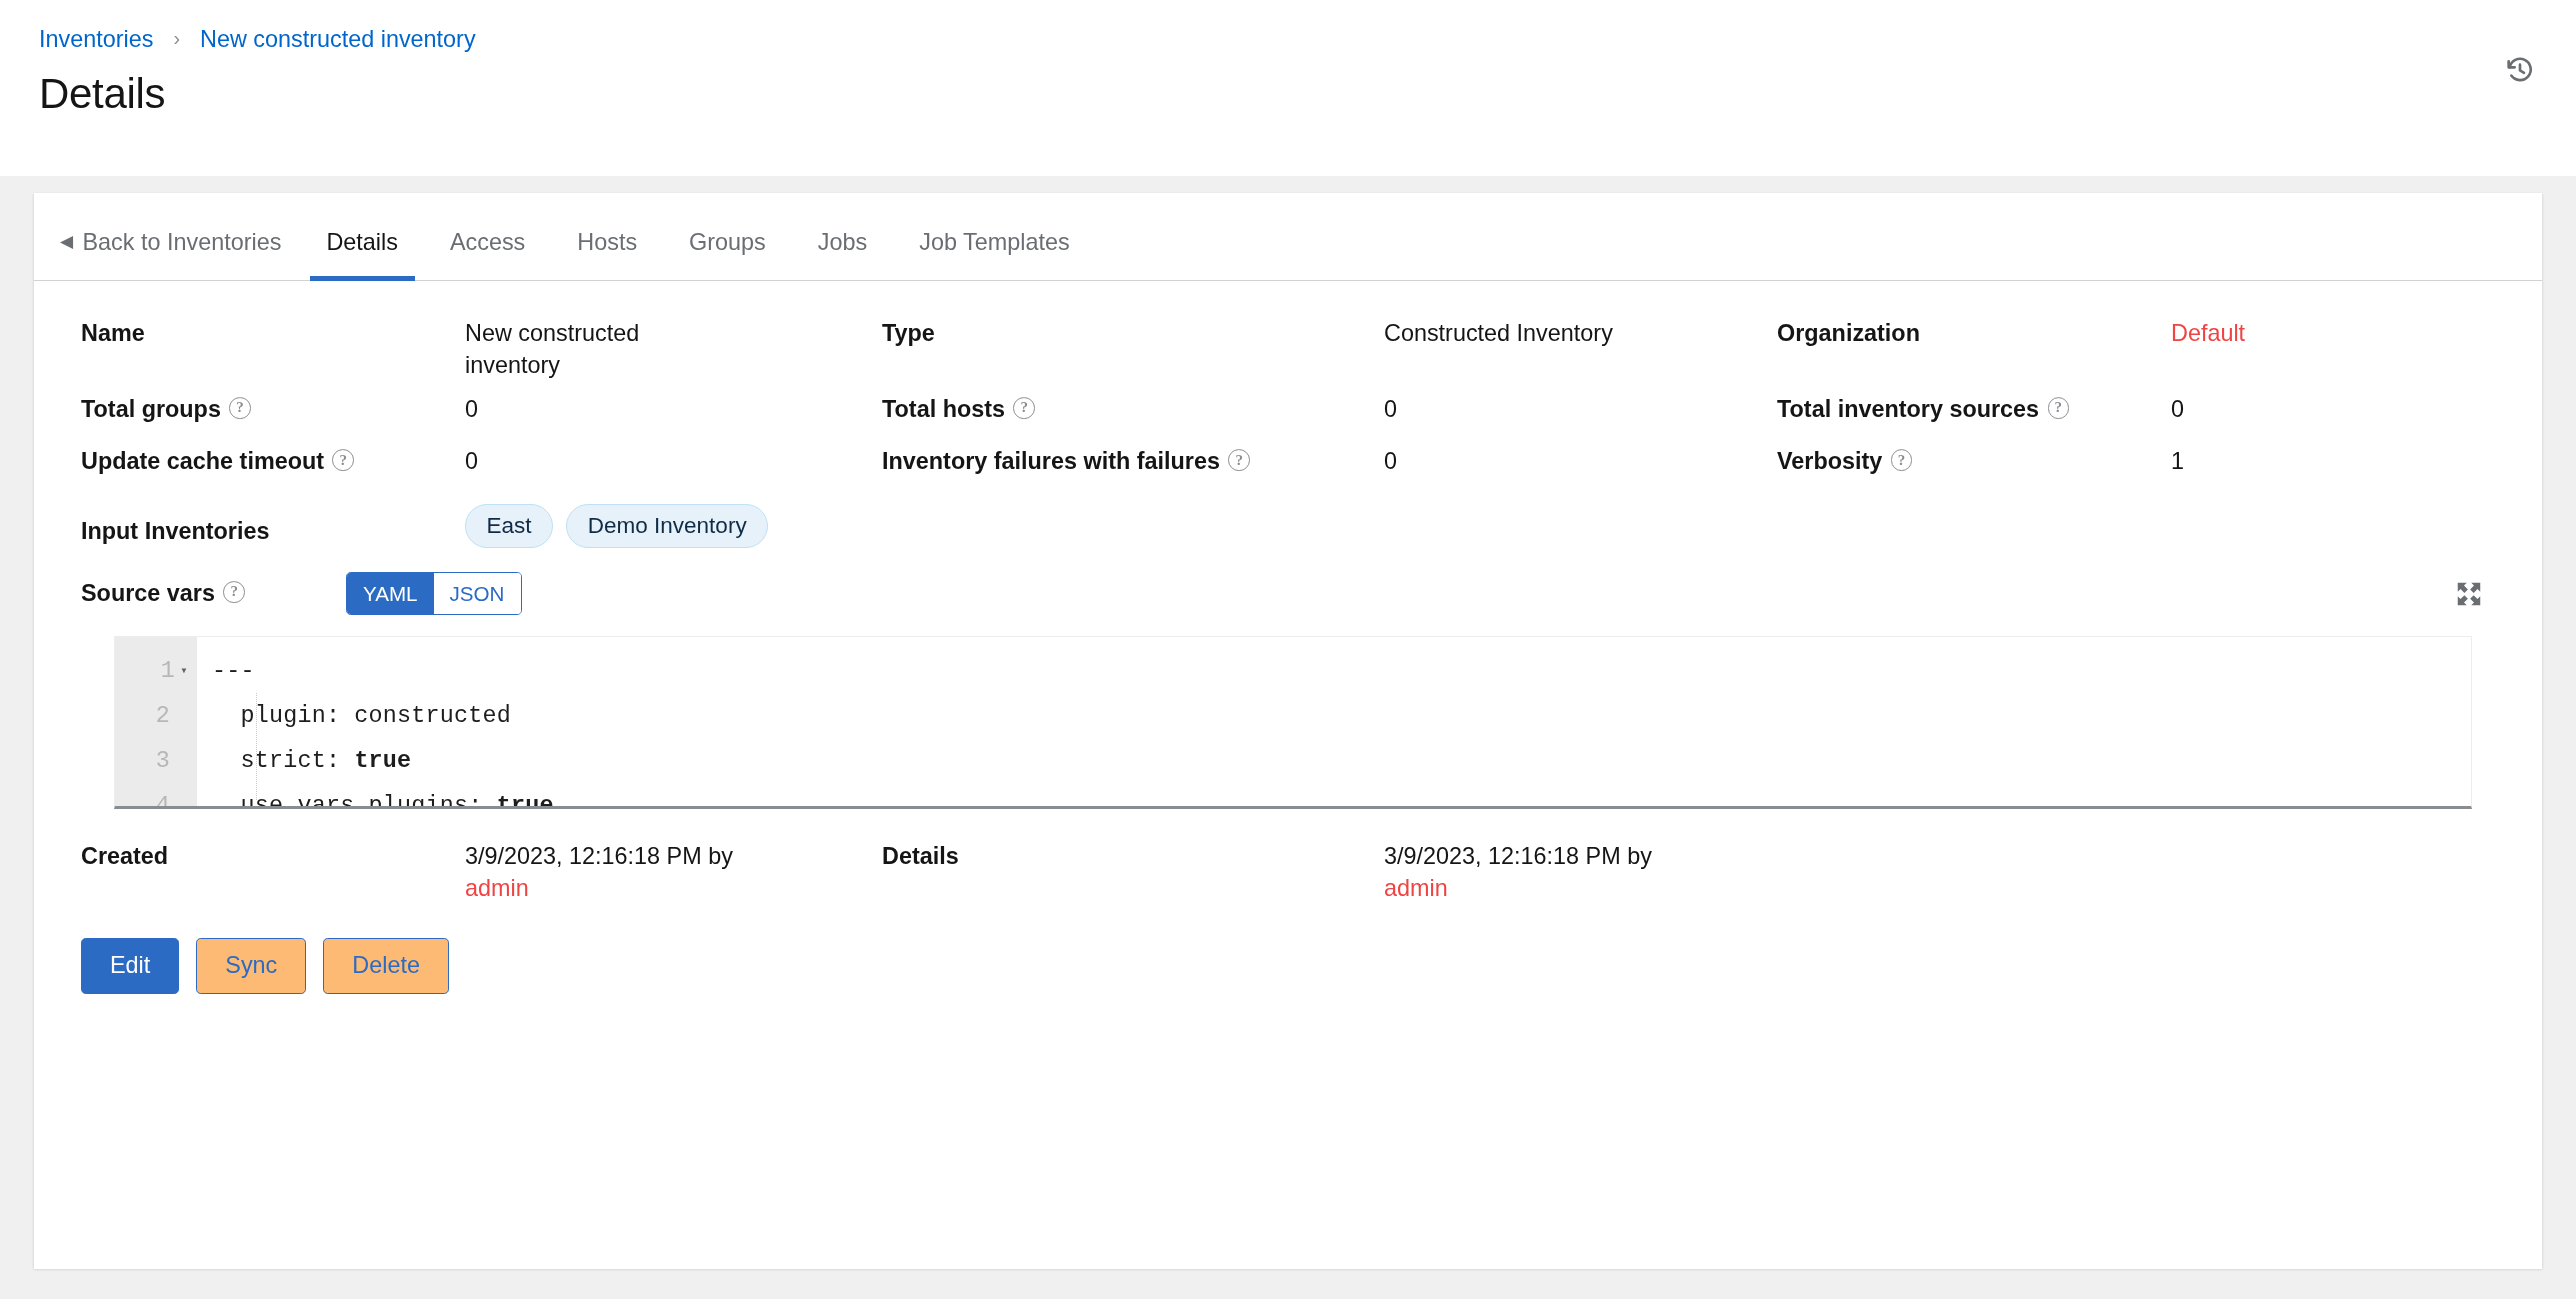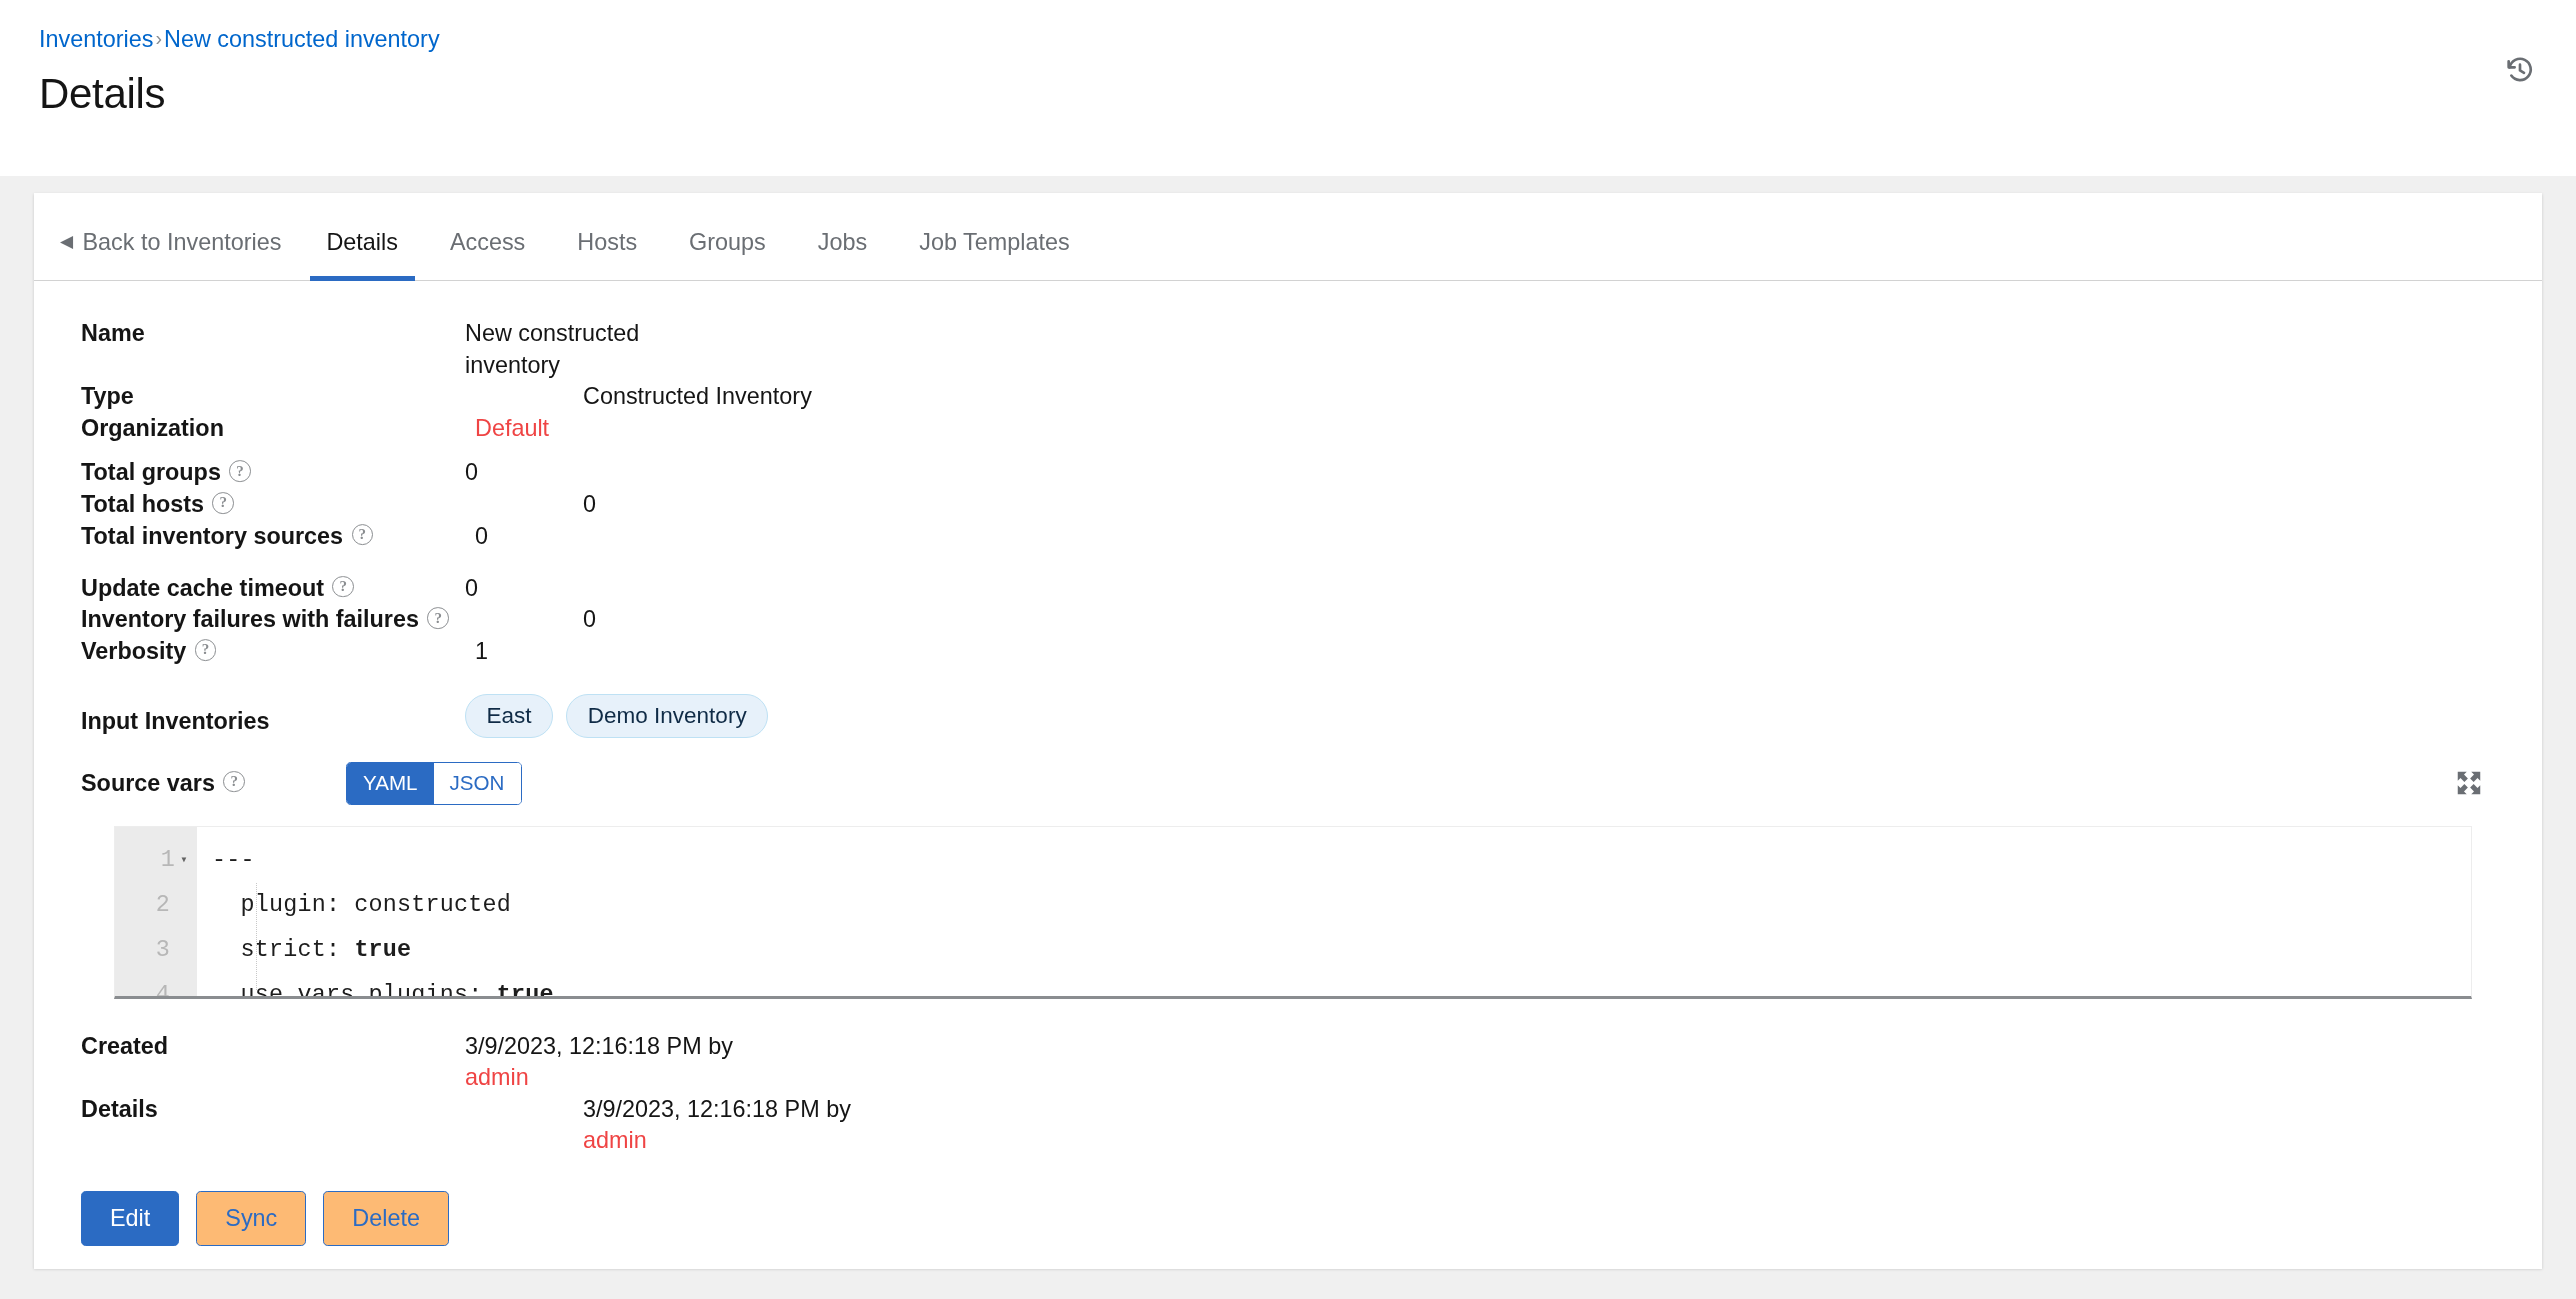--- a/index.html
+++ b/index.html
@@ -16,21 +16,21 @@
   
   #page-header {
     position: relative;
     background:#fff;
     padding: 26px 39px 20.6px 39px;
     height: 176px;
   }
   .breadcrumb {
     display:flex;
     align-items:center;
-    gap: 2px;
+    gap: 20px;
     font-size: 23.4px;
     line-height: 1;
     height: 28px;
   }
   .bc-link {
     color:#0066cc;
     text-decoration:none;
     cursor:pointer;
   }
   .bc-sep {
@@ -124,21 +124,20 @@
     background:#2b6bc3;
   }
 
   
   #details-grid {
     padding: 37px 47px 0 47px;
   }
   .row {
     display:flex;
     width:100%;
-    flex-direction:column;
   }
   .cell {
     display:flex;
     align-items:flex-start;
   }
   .col-a { width: 801px; }
   .col-b { width: 895px; }
   .col-c { width: 712px; }
 
   .lbl {

